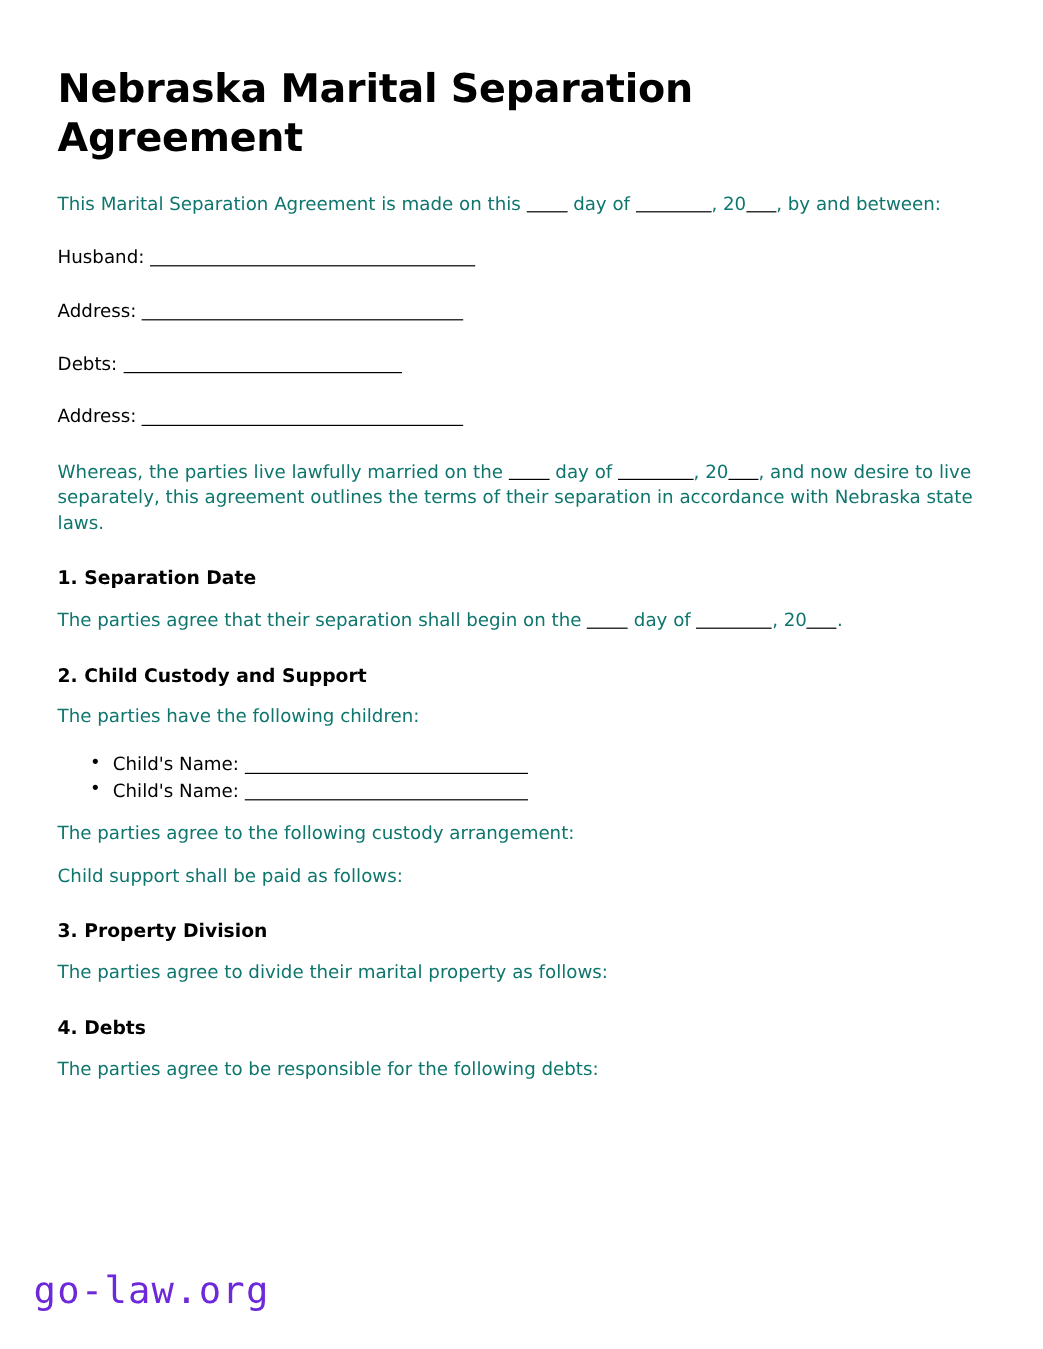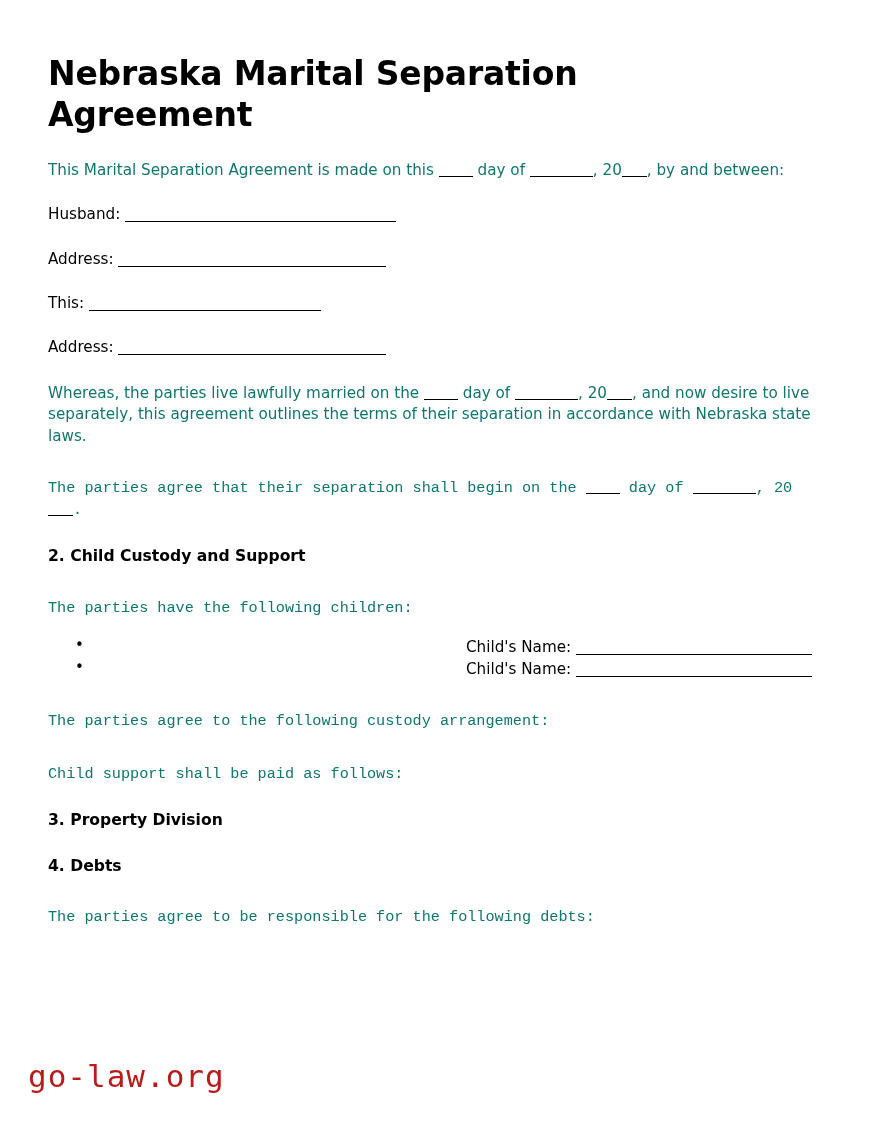--- a/index.html
+++ b/index.html
@@ -43,22 +43,21 @@
   }
 
   p.body-text {
     font-size: 15.2px;
     line-height: 1.42;
     margin: 24px 0 0 0;
     padding: 0;
     color: #0f766e;
   }
   p.body-text.tight {
-    margin-top: 31px;
-    font-family: Liberation Mono, monospace;
+    margin-top: 14px;
   }
 
   .party-line {
     font-size: 15.2px;
     line-height: 1.4;
     margin: 23px 0 0 0;
     white-space: nowrap;
   }
   .party-line .lbl {
     font-weight: normal;
@@ -85,21 +84,20 @@
     list-style: none;
     margin: 17px 0 0 0;
     padding: 0 0 0 27px;
   }
   ul.doc-list li {
     font-size: 15.2px;
     line-height: 1.45;
     position: relative;
     padding-left: 19px;
     white-space: nowrap;
-    text-align: right;
   }
   ul.doc-list li::before {
     content: "\2022";
     position: absolute;
     left: 0;
     top: -1px;
     font-size: 15px;
     line-height: 1.45;
   }
   .b-child  { width: 236px; }
@@ -119,65 +117,67 @@
   .u-yr     { width: 25px; }
   .u-amt    { width: 102px; }
 
   .watermark {
     position: absolute;
     left: 28px;
     top: 1061px;
     font-family: "DejaVu Sans Mono", "Liberation Mono", monospace;
     font-size: 31px;
     letter-spacing: 1px;
-    color: #b91c1c;
+    color: #6d28d9;
     white-space: nowrap;
     line-height: 1;
   }
 </style>
 </head>
 <body>
 
 <div class="page">
   <div class="content">
 
     <h1 class="doc-title">Nebraska Marital Separation Agreement</h1>
 
     <p class="body-text"><span>This Marital Separation Agreement is made on this </span><span class="u-ins u-day"></span><span> day of </span><span class="u-ins u-month"></span><span>, 20</span><span class="u-ins u-yr"></span><span>, by and between:</span></p>
 
     <div class="party-line"><span class="lbl">Husband:</span> <span class="blank b-name"></span></div>
 
     <div class="party-line"><span class="lbl">Address:</span> <span class="blank b-addr"></span></div>
 
-    <div class="party-line"><span class="lbl">This:</span> <span class="blank b-wife"></span></div>
+    <div class="party-line"><span class="lbl">Debts:</span> <span class="blank b-wife"></span></div>
 
     <div class="party-line"><span class="lbl">Address:</span> <span class="blank b-addr"></span></div>
 
     <p class="body-text"><span>Whereas, the parties live lawfully married on the </span><span class="u-ins u-day"></span><span> day of </span><span class="u-ins u-month"></span><span>, 20</span><span class="u-ins u-yr"></span><span>, and now desire to live separately, this agreement outlines the terms of their separation in accordance with Nebraska state laws.</span></p>
 
+    <h2 class="section-heading">1. Separation Date</h2>
 
     <p class="body-text tight"><span>The parties agree that their separation shall begin on the </span><span class="u-ins u-day"></span><span> day of </span><span class="u-ins u-month"></span><span>, 20</span><span class="u-ins u-yr"></span><span>.</span></p>
 
     <h2 class="section-heading">2. Child Custody and Support</h2>
 
     <p class="body-text tight">The parties have the following children:</p>
 
     <ul class="doc-list">
       <li><span>Child's Name: </span><span class="blank b-child"></span></li>
       <li><span>Child's Name: </span><span class="blank b-child"></span></li>
     </ul>
 
     <p class="body-text tight">The parties agree to the following custody arrangement:</p>
 
 
     <p class="body-text tight">Child support shall be paid as follows:</p>
 
 
     <h2 class="section-heading">3. Property Division</h2>
 
+    <p class="body-text tight">The parties agree to divide their marital property as follows:</p>
 
     <ul class="doc-list">
     </ul>
 
     <h2 class="section-heading">4. Debts</h2>
 
     <p class="body-text tight">The parties agree to be responsible for the following debts:</p>
 
   </div>
 

